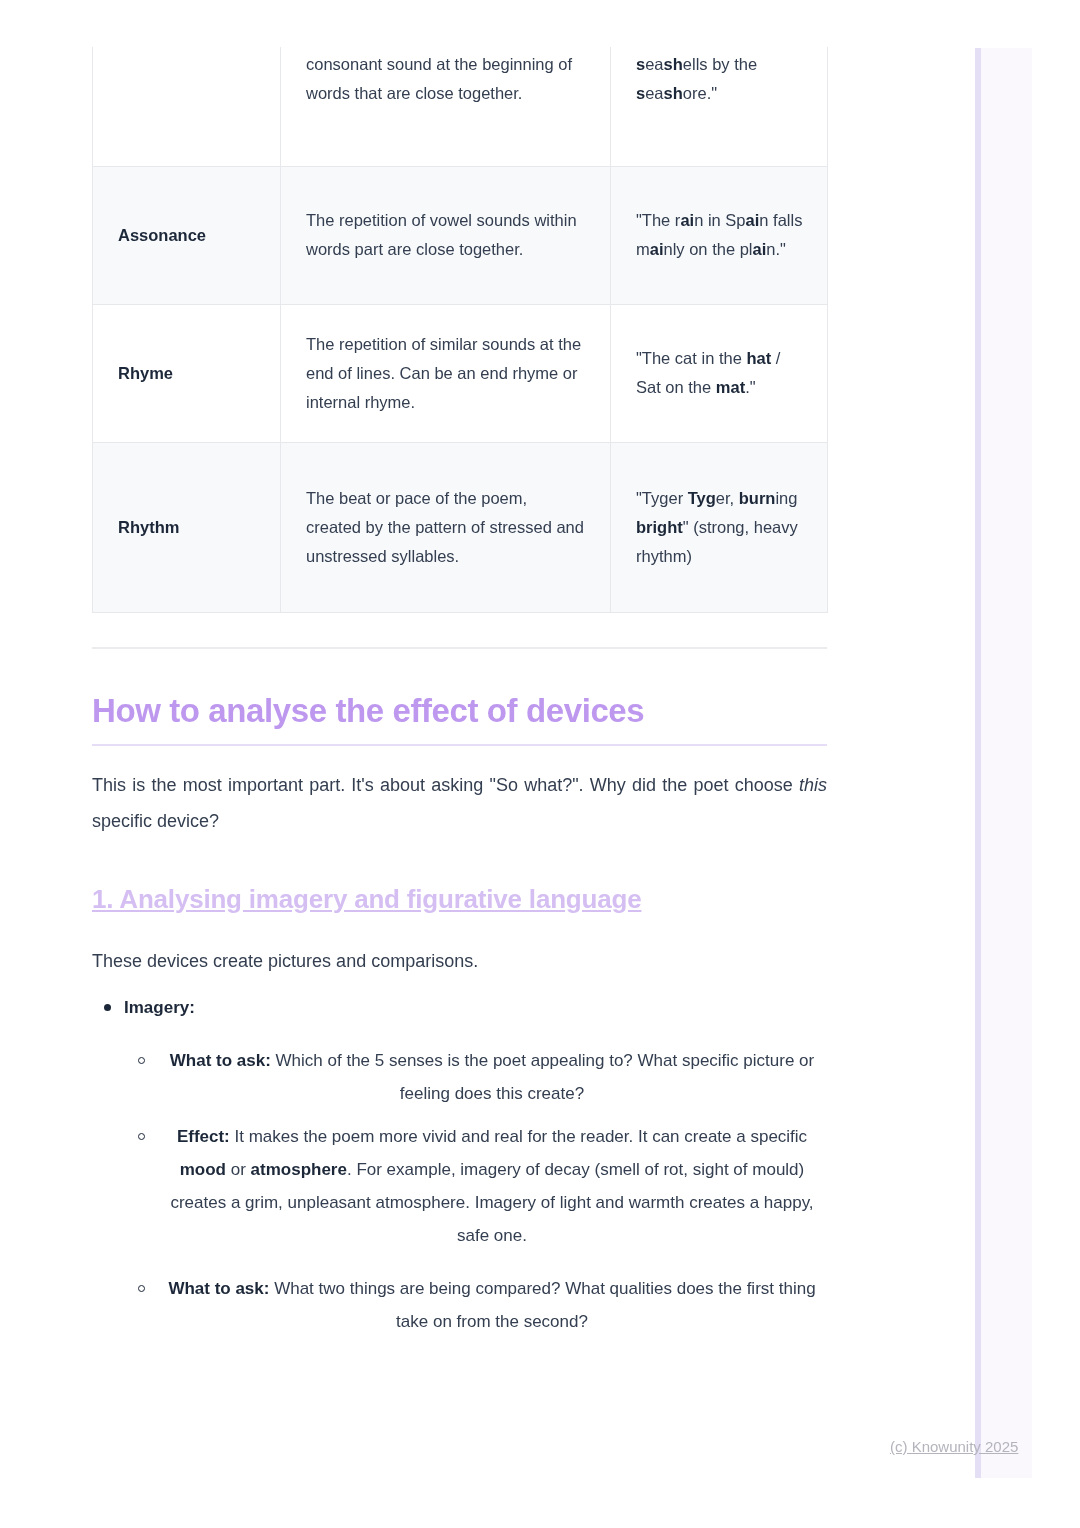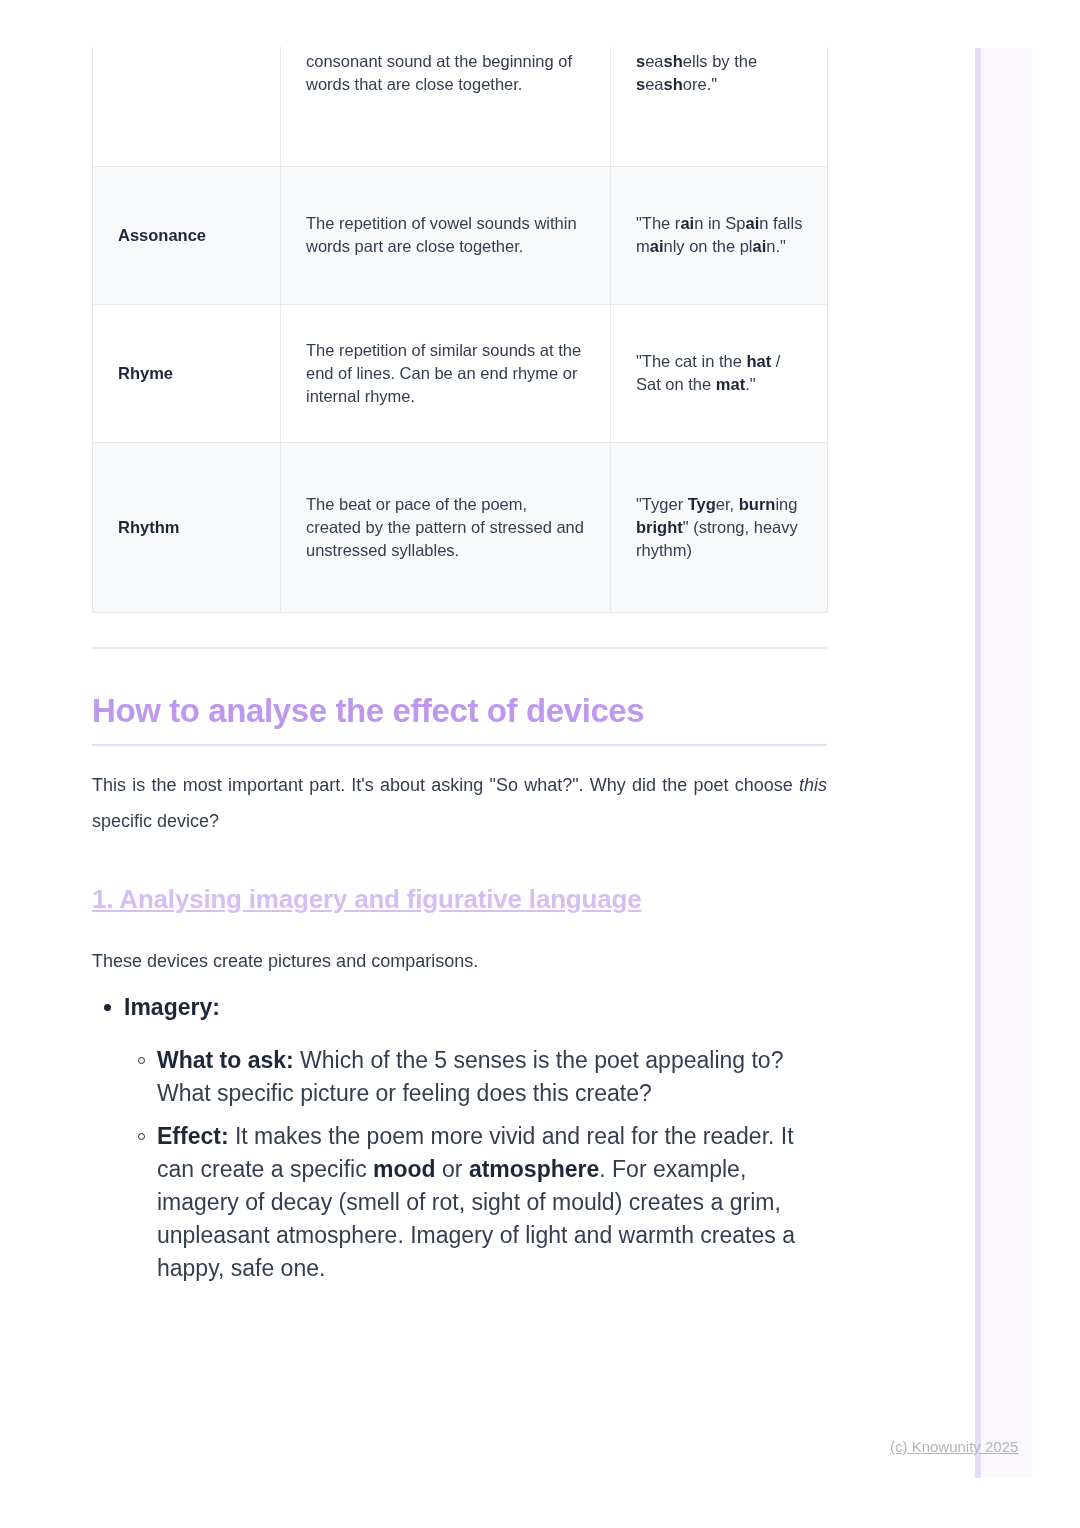--- a/index.html
+++ b/index.html
@@ -15,21 +15,21 @@
   table.devices {
     border-collapse:collapse; table-layout:fixed;
     width:735px; margin-top:47px;
   }
   table.devices col.c-term { width:188px; }
   table.devices col.c-def  { width:330px; }
   table.devices col.c-ex   { width:217px; }
   table.devices td {
     border:1px solid var(--table-border, #e6e8ec);
     vertical-align:middle;
-    font-size:16.5px; line-height:23px;
+    font-size:16.5px; line-height:29px;
     color:var(--text, #333e50);
     padding:0 24px 0 25px;
     margin-left:35px;
   }
   table.devices tr.stripe td { background:var(--row-stripe, #f8f9fb); }
   table.devices td.term { font-weight:700; color:var(--text-strong, #1c2839); }
   table.devices tr.cut td { border-top:none; vertical-align:top; padding-top:3px; }
   tr.r1 { height:119px; }
   tr.r2 { height:138px; }
   tr.r3 { height:138px; }
@@ -57,25 +57,25 @@
   h2.sub-heading {
     margin:44px 0 0 0;
     font-size:26px; line-height:32px; font-weight:700; letter-spacing:-0.2px;
     color:var(--subheading, #d4bef2);
     text-decoration:underline;
   }
   p.sub-intro { margin-top:28px; }
 
   
   .list { margin-top:12px; }
-  .li { display:flex; align-items:flex-start; font-size:23px; line-height:33px; }
+  .li { display:flex; align-items:flex-start; font-size:17px; line-height:33px; }
   .li-top { margin-top:21px; }
   .li-top:first-child { margin-top:0; }
   .li-sub { margin-top:10px; }
-  .sublist { margin-top:20px; }
+  .sublist { margin-top:20px;text-align:center; }
   .marker { flex:none; position:relative; }
   .li-top > .marker { width:20px; margin-left:12px; height:33px; }
   .li-sub > .marker { width:19px; margin-left:46px; height:33px; }
   .dot {
     position:absolute; left:0; top:13px; width:7px; height:7px;
     border-radius:50%; background:var(--text-strong, #1c2839);
   }
   .ring {
     position:absolute; left:0; top:13px; width:5px; height:5px;
     border-radius:50%; border:1.6px solid var(--text-strong, #1c2839);
@@ -163,19 +163,25 @@
       </div>
       <div class="li li-sub">
         <span class="marker">
             <span class="ring"></span>
           </span>
         <span class="li-text"><span class="rich-b">Effect:</span><span> It makes the poem more vivid and real for the reader. It can create a specific </span><span class="rich-b">mood</span><span> or </span><span class="rich-b">atmosphere</span><span>. For example, imagery of decay (smell of rot, sight of mould) creates a grim, unpleasant atmosphere. Imagery of light and warmth creates a happy, safe one.</span></span>
       </div>
     </div>
 
     <div class="sublist">
+      <div class="li li-sub">
+        <span class="marker">
+            <span class="ring"></span>
+          </span>
+        <span class="li-text"><span class="rich-b">What to ask:</span><span> What two things are being compared? What qualities does the first thing take on from the second?</span></span>
+      </div>
     </div>
 
   </div>
 </div>
 
 <div class="side-strip"></div>
 <div class="watermark">(c) Knowunity 2025</div>
 
 </body></html>

